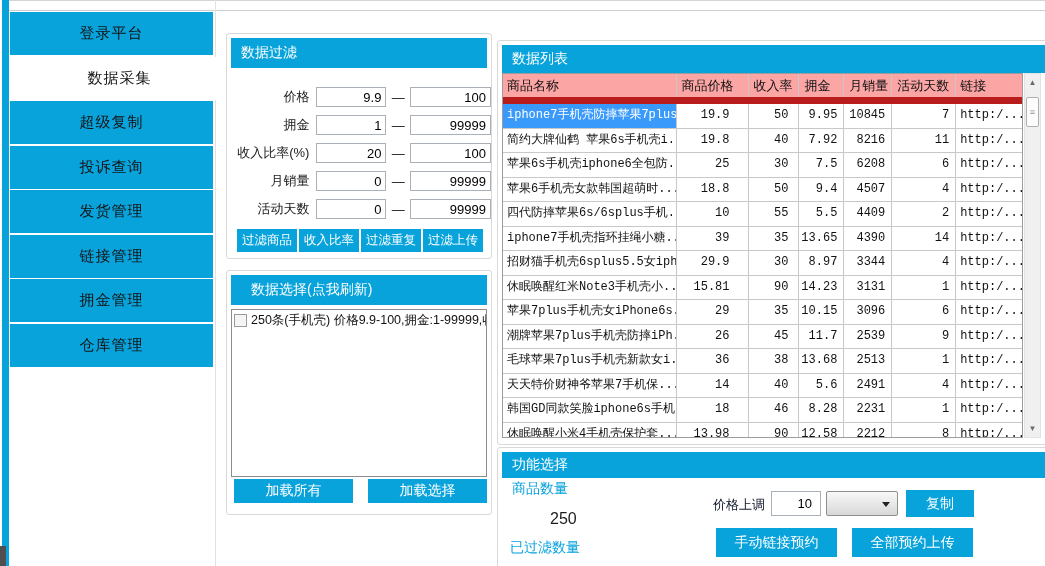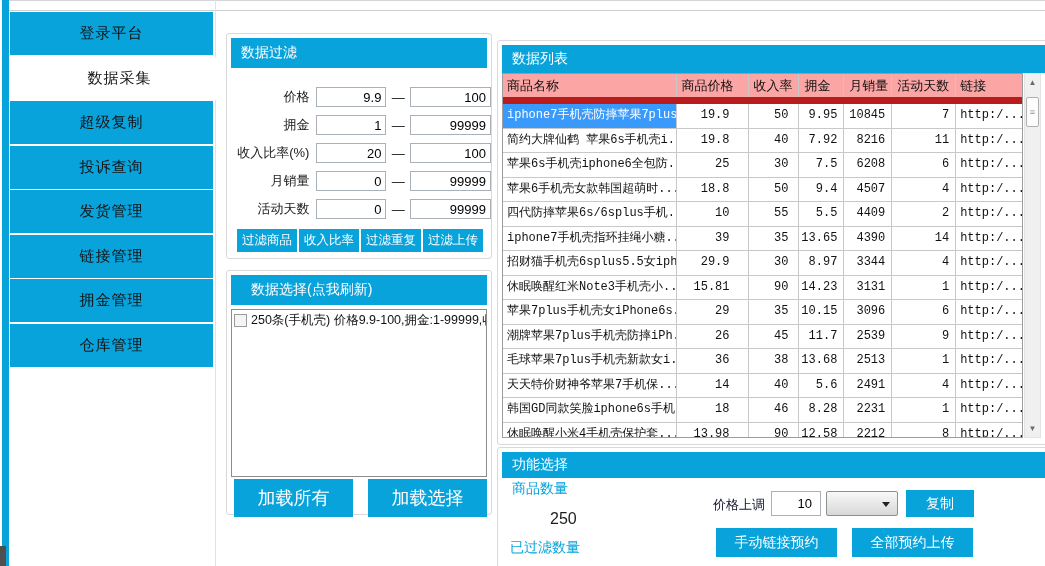--- a/index.html
+++ b/index.html
@@ -46,21 +46,21 @@
 
   
   .selection-panel{left:226px;top:270px;width:264px;height:243px;}
   .selection-panel .panel-header{width:256px;height:30px;cursor:pointer;padding-left:20px;}
   .listbox{position:absolute;left:4px;top:38px;width:256px;height:168px;border:1px solid #8c8c8c;
     box-sizing:border-box;overflow:hidden;background:#fff;}
   .lb-item{height:20px;display:flex;align-items:center;padding-left:2px;font-size:12.5px;
     white-space:nowrap;overflow:hidden;color:#111;}
   .lb-check{flex:0 0 13px;width:13px;height:13px;border:1px solid #9a9a9a;background:#f2f4f5;
     margin-right:4px;box-sizing:border-box;}
-  .sel-buttons .blue-btn{position:absolute;height:38px;font-size:18px;}
+  .sel-buttons .blue-btn{position:absolute;height:24px;font-size:14px;}
   .load-all{left:7px;top:208px;width:119px;}
   .load-selected{left:141px;top:208px;width:119px;}
 
   .blue-btn{background:var(--accent);color:#fff;border:none;cursor:pointer;
     font-family:"Liberation Sans",sans-serif;}
 
   
   .list-panel{left:497px;top:40px;width:560px;height:403px;overflow:hidden;}
   .list-panel .panel-header{width:550px;height:28px;}
   .grid{position:absolute;left:4px;top:32px;width:521px;height:365px;border:1px solid #9c9c9c;

